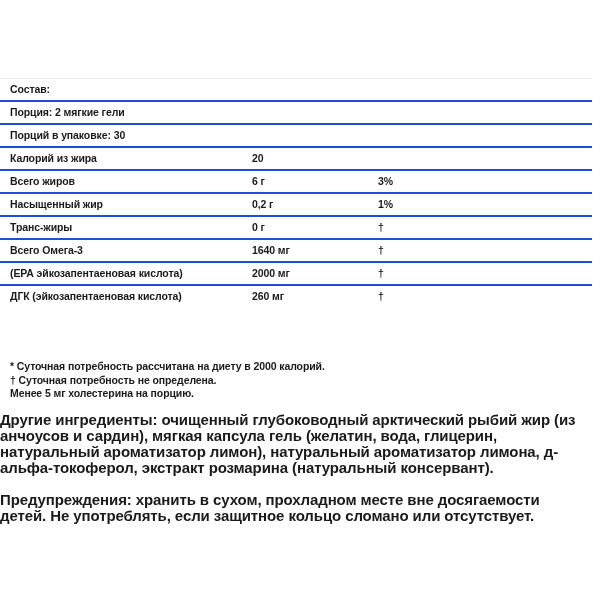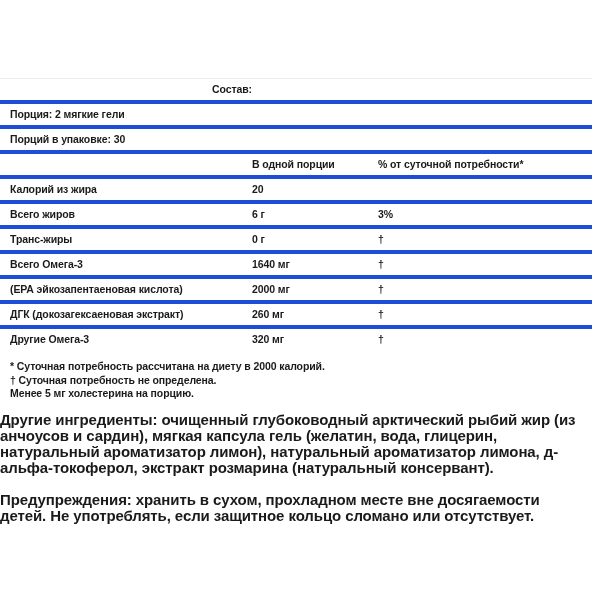--- a/index.html
+++ b/index.html
@@ -28,32 +28,31 @@
     left: 0;
     top: 78px;
     width: 592px;
     border-collapse: collapse;
     table-layout: fixed;
   }
   .facts tr {
     height: 21px;
   }
   .facts td {
-    border-top: 4px solid #1d4ed8;
+    border-top: 2px solid #1d4ed8;
     padding: 0 0 0 10px;
     font-size: 10.5px;
     font-weight: bold;
     line-height: 21px;
     vertical-align: middle;
     white-space: nowrap;
     letter-spacing: -0.1px;
   }
   .facts tr:first-child td {
     border-top: 1px solid #ececec;
-    text-align: right;
   }
   .col-name  { width: 252px; }
   .col-amt   { width: 126px; }
   .col-dv    { width: 214px; }
   .facts td.c2 { padding-left: 0; }
   .facts td.c3 { padding-left: 0; }
 
   
   .footnotes {
     position: absolute;
@@ -105,59 +104,54 @@
         <td class="c2"></td>
         <td class="c3"></td>
       </tr>
 
       <tr>
         <td class="c1">Порций в упаковке: 30</td>
         <td class="c2"></td>
         <td class="c3"></td>
       </tr>
 
-      <tr>
-        <td class="c1"></td>
-        <td class="c2">В одной порции</td>
-        <td class="c3">% от суточной потребности*</td>
-      </tr>
 
       <tr>
         <td class="c1">Калорий из жира</td>
         <td class="c2">20</td>
         <td class="c3"></td>
       </tr>
       <tr>
         <td class="c1">Всего жиров</td>
         <td class="c2">6 г</td>
         <td class="c3">3%</td>
+      </tr>
+      <tr>
+        <td class="c1">Насыщенный жир</td>
+        <td class="c2">0,2 г</td>
+        <td class="c3">1%</td>
       </tr>
       <tr>
         <td class="c1">Транс-жиры</td>
         <td class="c2">0 г</td>
         <td class="c3">†</td>
       </tr>
       <tr>
         <td class="c1">Всего Омега-3</td>
         <td class="c2">1640 мг</td>
         <td class="c3">†</td>
       </tr>
       <tr>
         <td class="c1">(ЕРА эйкозапентаеновая кислота)</td>
         <td class="c2">2000 мг</td>
         <td class="c3">†</td>
       </tr>
       <tr>
-        <td class="c1">ДГК (докозагексаеновая экстракт)</td>
+        <td class="c1">ДГК (эйкозапентаеновая кислота)</td>
         <td class="c2">260 мг</td>
-        <td class="c3">†</td>
-      </tr>
-      <tr>
-        <td class="c1">Другие Омега-3</td>
-        <td class="c2">320 мг</td>
         <td class="c3">†</td>
       </tr>
 
     </tbody>
   </table>
 
   <div class="footnotes">
     <div>*  Суточная потребность рассчитана на диету в 2000 калорий.</div>
     <div>† Суточная потребность не определена.</div>
     <div>Менее 5 мг холестерина на порцию.</div>

